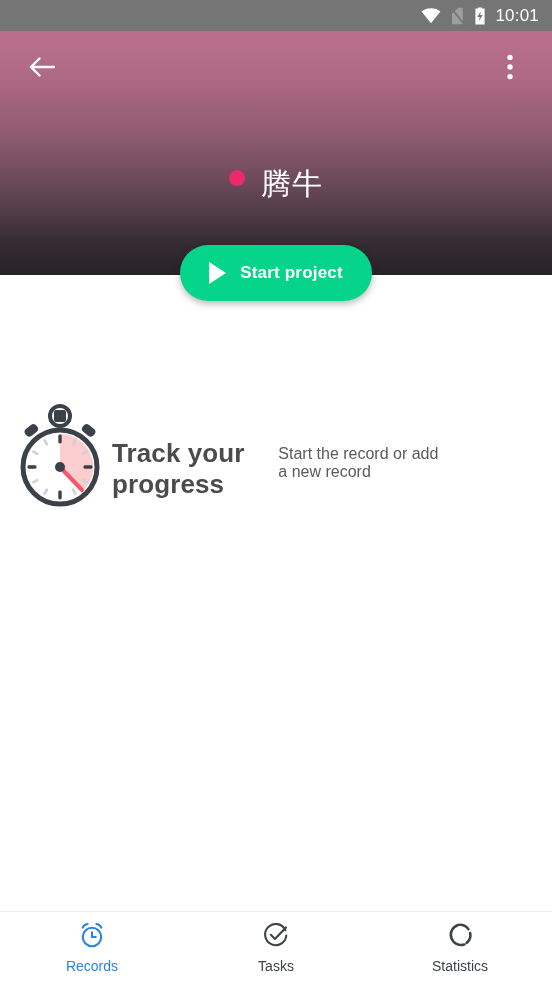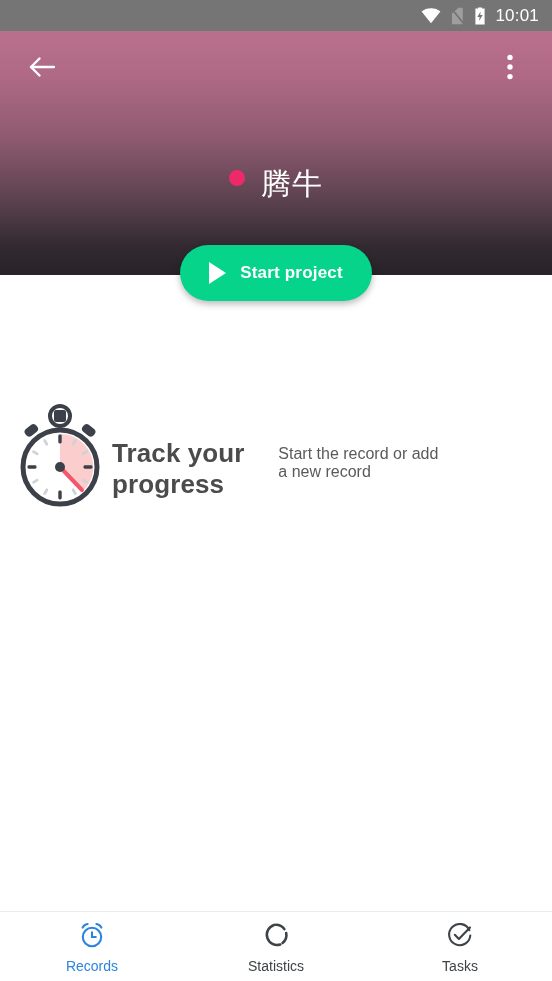--- a/index.html
+++ b/index.html
@@ -214,32 +214,32 @@
           <path d="M4.6 6.6a6.5 6.5 0 0 1 5-3.6" stroke="#2a84e0" stroke-width="2.1" stroke-linecap="round" fill="none"></path>
           <path d="M23.4 6.6a6.5 6.5 0 0 0-5-3.6" stroke="#2a84e0" stroke-width="2.1" stroke-linecap="round" fill="none"></path>
         </svg>
       </span>
       <span class="nav-label">Records</span>
     </div>
 
     <div class="nav-item">
       <span>
         <svg width="28" height="28" viewBox="0 0 28 28">
+          <path d="M23.4 9.2a10.6 10.6 0 1 0 .9 5.3" fill="none" stroke="#3d4347" stroke-width="2.1" stroke-linecap="round"></path>
+          <path d="M8.8 13.8 12.9 18 24 6.4" fill="none" stroke="#3d4347" stroke-width="2.1" stroke-linecap="round" stroke-linejoin="round"></path>
+        </svg>
+      </span>
+      <span class="nav-label">Tasks</span>
+    </div>
+
+    <div class="nav-item">
+      <span>
+        <svg width="28" height="28" viewBox="0 0 28 28">
           <path d="M14 3.8a10.2 10.2 0 0 1 8.3 4.3" fill="none" stroke="#3d4347" stroke-width="2.6" stroke-linecap="round"></path>
           <path d="M24.2 12a10.2 10.2 0 0 1-3.6 9.9" fill="none" stroke="#3d4347" stroke-width="2.6" stroke-linecap="round"></path>
           <path d="M18.3 23.5A10.2 10.2 0 1 1 12 3.9" fill="none" stroke="#3d4347" stroke-width="2.6" stroke-linecap="round"></path>
         </svg>
       </span>
       <span class="nav-label">Statistics</span>
     </div>
 
-    <div class="nav-item">
-      <span>
-        <svg width="28" height="28" viewBox="0 0 28 28">
-          <path d="M23.4 9.2a10.6 10.6 0 1 0 .9 5.3" fill="none" stroke="#3d4347" stroke-width="2.1" stroke-linecap="round"></path>
-          <path d="M8.8 13.8 12.9 18 24 6.4" fill="none" stroke="#3d4347" stroke-width="2.1" stroke-linecap="round" stroke-linejoin="round"></path>
-        </svg>
-      </span>
-      <span class="nav-label">Tasks</span>
-    </div>
-
   </div>
 </div>
 
 </body></html>

